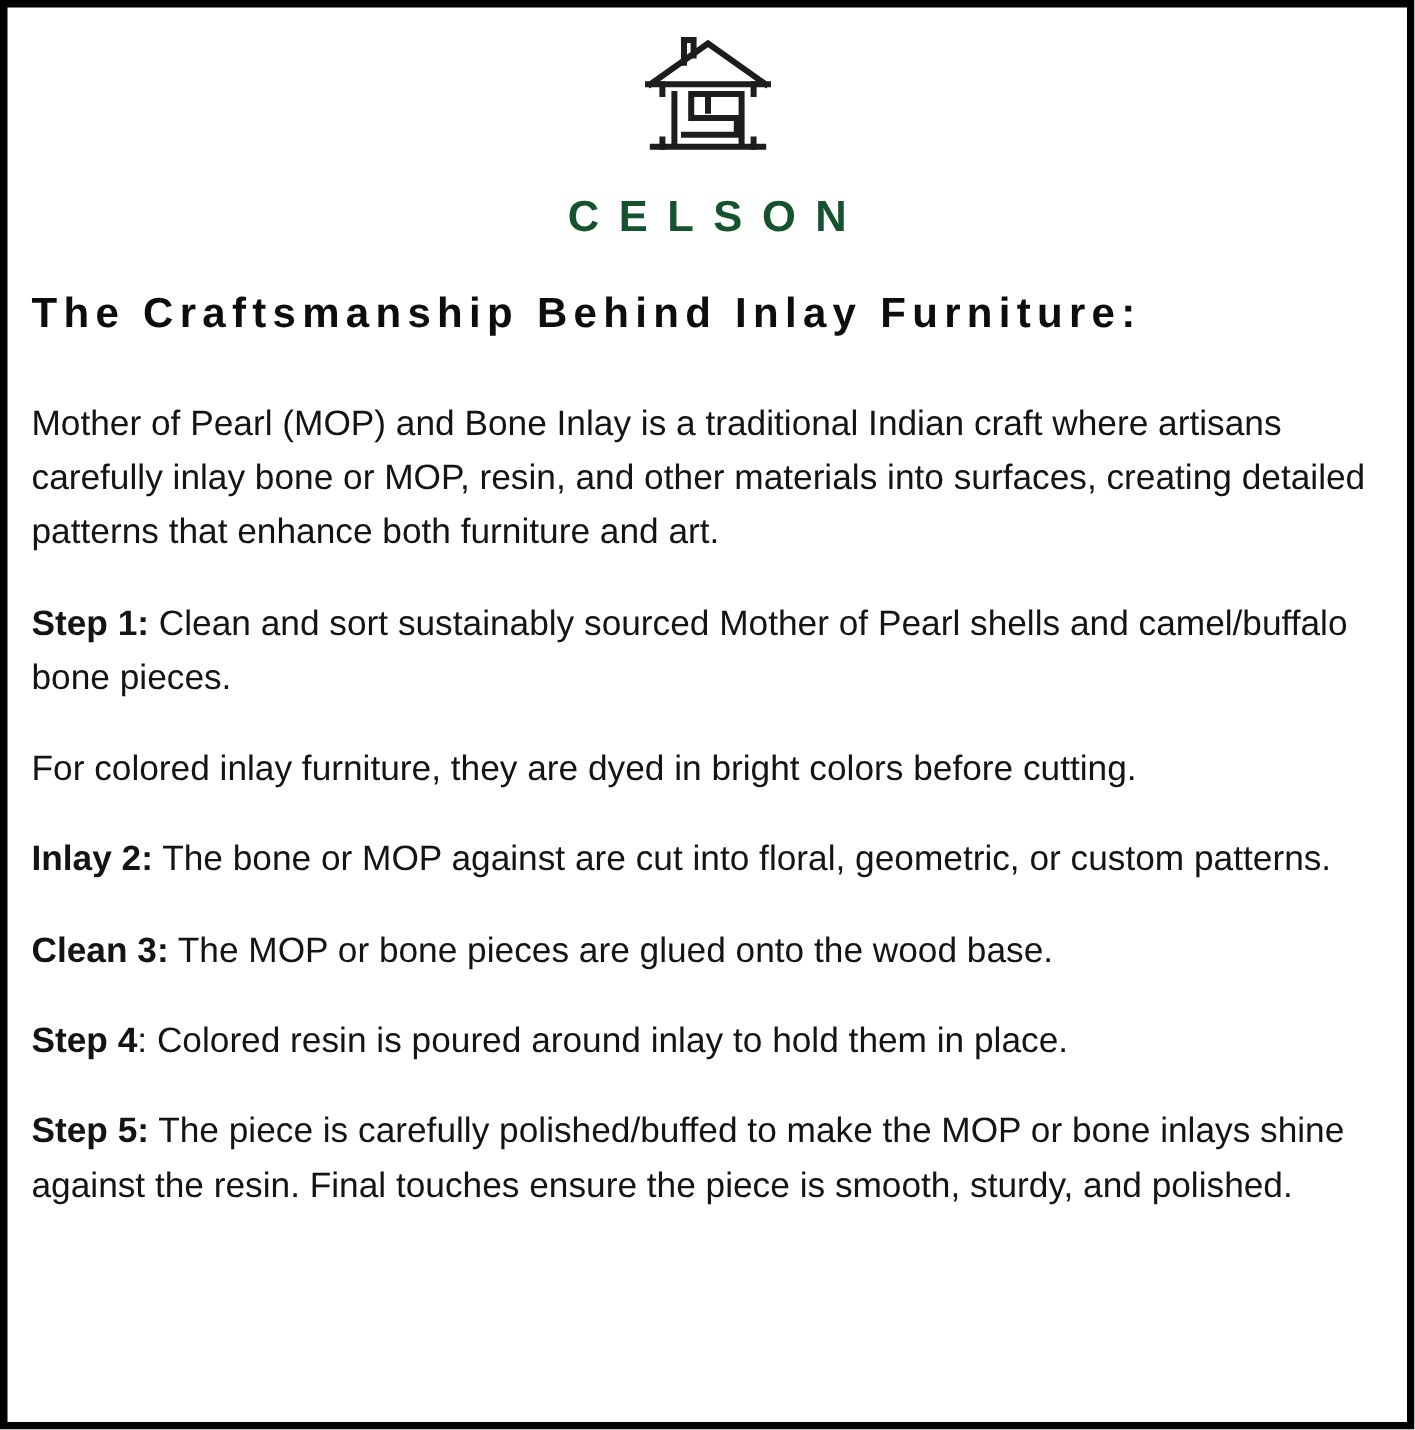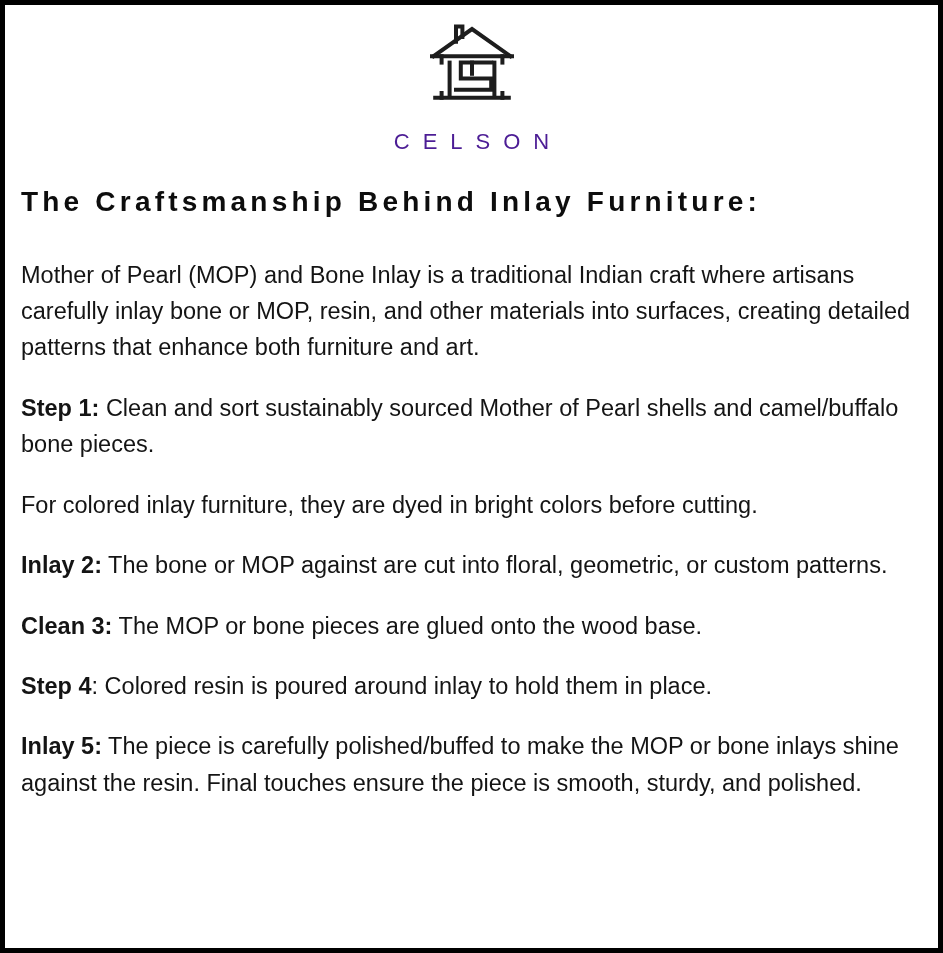--- a/index.html
+++ b/index.html
@@ -35,25 +35,25 @@
   .logo-mark {
     display: block;
     margin: 0 auto;
     width: 96px;
     height: 96px;
   }
   .wordmark {
     display: block;
     margin: 14px auto 0 auto;
     font-family: "Liberation Sans", sans-serif;
-    font-size: 22px;
-    font-weight: 400;
+    font-size: 29px;
+    font-weight: 700;
     letter-spacing: 13px;
     text-indent: 13px;
-    color: #4c1d95;
+    color: #14532d;
     line-height: 1;
   }
 
   
   .doc-heading {
     margin: 32px 0 0 0;
     font-family: "Liberation Sans", sans-serif;
     font-size: 28px;
     font-weight: 700;
     letter-spacing: 4.2px;
@@ -123,18 +123,18 @@
       <p class="para"><span class="step-label">Step 1:</span><span></span><span> Clean and sort sustainably sourced Mother of Pearl shells and camel/buffalo bone pieces.</span></p>
 
       <p class="para"><span class="step-label"></span><span>For colored inlay furniture, they are dyed in bright colors before cutting.</span></p>
 
       <p class="para"><span class="step-label">Inlay 2:</span><span></span><span> The bone or MOP against are cut into floral, geometric, or custom patterns.</span></p>
 
       <p class="para"><span class="step-label">Clean 3:</span><span></span><span> The MOP or bone pieces are glued onto the wood base.</span></p>
 
       <p class="para"><span class="step-label">Step 4</span><span>:</span><span> Colored resin is poured around inlay to hold them in place.</span></p>
 
-      <p class="para"><span class="step-label">Inlay 5:</span><span></span><span> The piece is carefully polished/buffed to make the MOP or bone inlays shine against the resin. Final touches ensure the piece is smooth, sturdy, and polished.</span></p>
+      <p class="para"><span class="step-label">Step 5:</span><span></span><span> The piece is carefully polished/buffed to make the MOP or bone inlays shine against the resin. Final touches ensure the piece is smooth, sturdy, and polished.</span></p>
 
     </div>
 
   </div>
 </div>
 
 </body></html>

